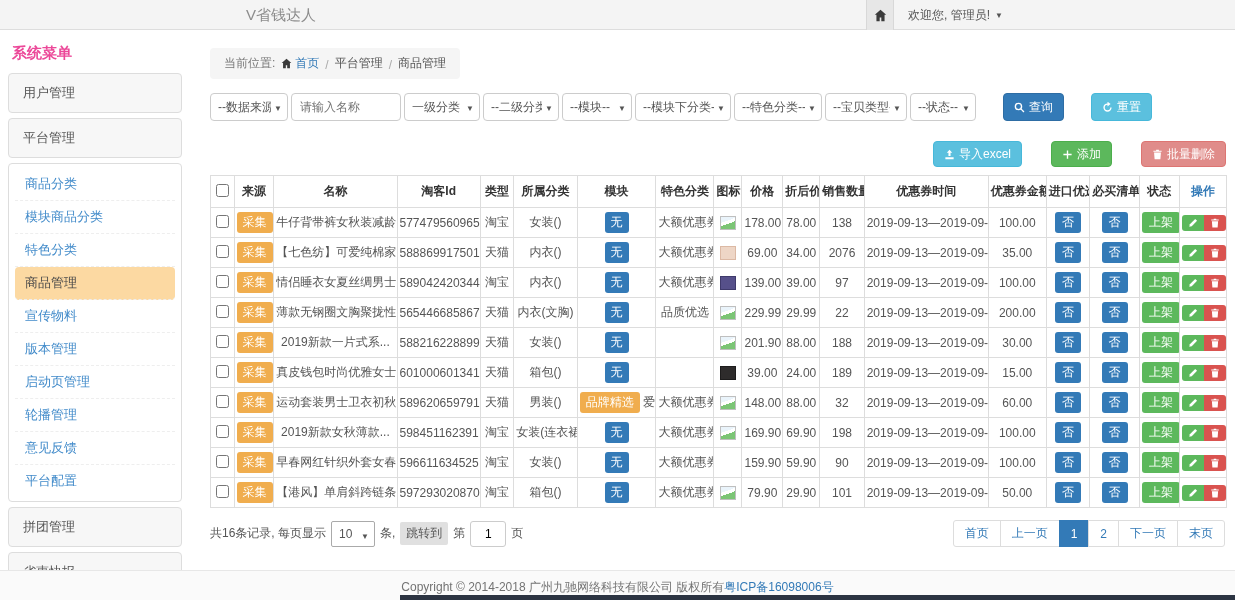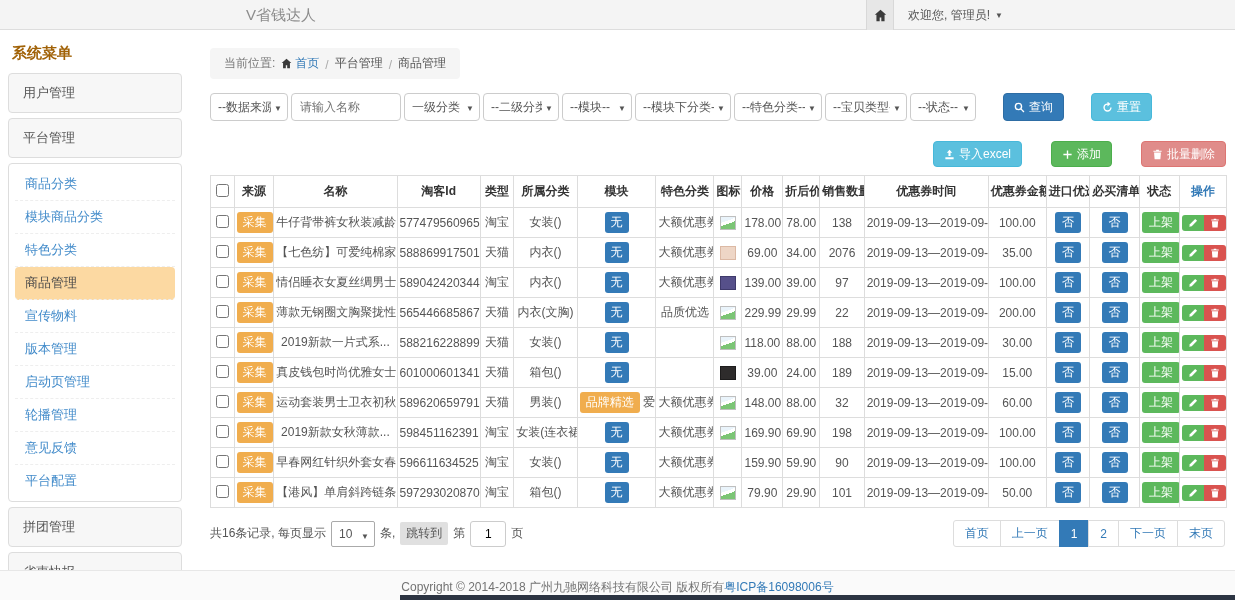--- a/index.html
+++ b/index.html
@@ -13,21 +13,21 @@
   .home-box { width:28px; height:30px; background:#e7e7e7; border-left:1px solid #d8d8d8; border-right:1px solid #d8d8d8;
     display:flex; align-items:center; justify-content:center; cursor:pointer; }
   .welcome { margin-left:14px; font-size:12px; color:#555; cursor:pointer; display:flex; align-items:center; gap:5px; }
   .caret-txt { font-size:8px; color:#555; }
 
   
   .layout { display:flex; height:540px; overflow:hidden; }
 
   
   .sidebar { width:190px; padding:10px 8px 0 8px; flex:0 0 190px; }
-  .side-heading { color:#a16207; font-weight:bold; font-size:15px; margin:4px 0 10px 4px; }
+  .side-heading { color:#ec4899; font-weight:bold; font-size:15px; margin:4px 0 10px 4px; }
   .side-group { border:1px solid #ddd; background:#f7f7f7; border-radius:4px; padding:10px 14px;
     font-size:13px; color:#555; margin-bottom:5px; cursor:pointer; }
   .side-panel { border:1px solid #ddd; border-radius:4px; background:#fff; padding:4px 6px; margin-bottom:5px; }
   .side-sub { padding:7px 10px; font-size:13px; color:#428bca; cursor:pointer; border-bottom:1px dashed #eee; }
   .side-sub:last-child { border-bottom:none; }
   .side-sub.active { background:#fcd9a2; border-radius:4px; color:#4a4a4a; }
 
   
   .content { flex:1; padding:18px 8px 0 20px; }
   .breadcrumb { display:inline-flex; align-items:flex-end; gap:6px; background:#f5f5f5; border-radius:4px;
@@ -466,21 +466,21 @@
             <td>女装()</td>
             <td>
               <span class="badge badge-blue">无</span>
               
               
             </td>
             <td></td>
             <td>
               <span class="thumb thumb-broken"></span>
             </td>
-            <td>118.00</td>
+            <td>201.90</td>
             <td>88.00</td>
             <td>188</td>
             <td>2019-09-13—2019-09-19</td>
             <td>30.00</td>
             <td><button class="btn-xs btn-xs-blue">否</button></td>
             <td><button class="btn-xs btn-xs-blue">否</button></td>
             <td><button class="btn-xs btn-xs-green">上架</button></td>
             <td>
               <span class="opgroup">
                 <button class="op-btn op-edit">

